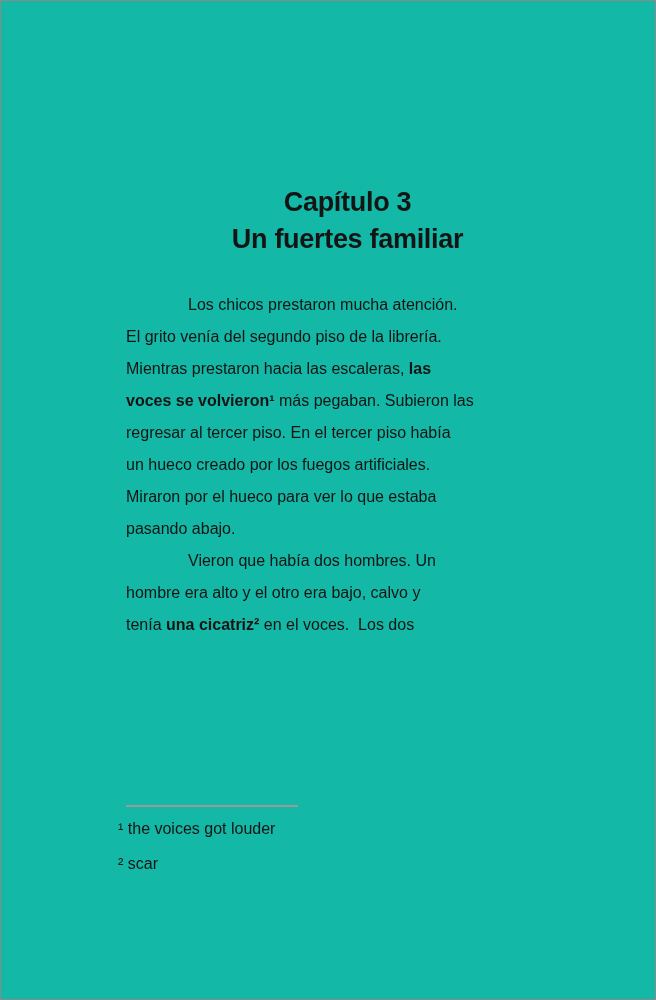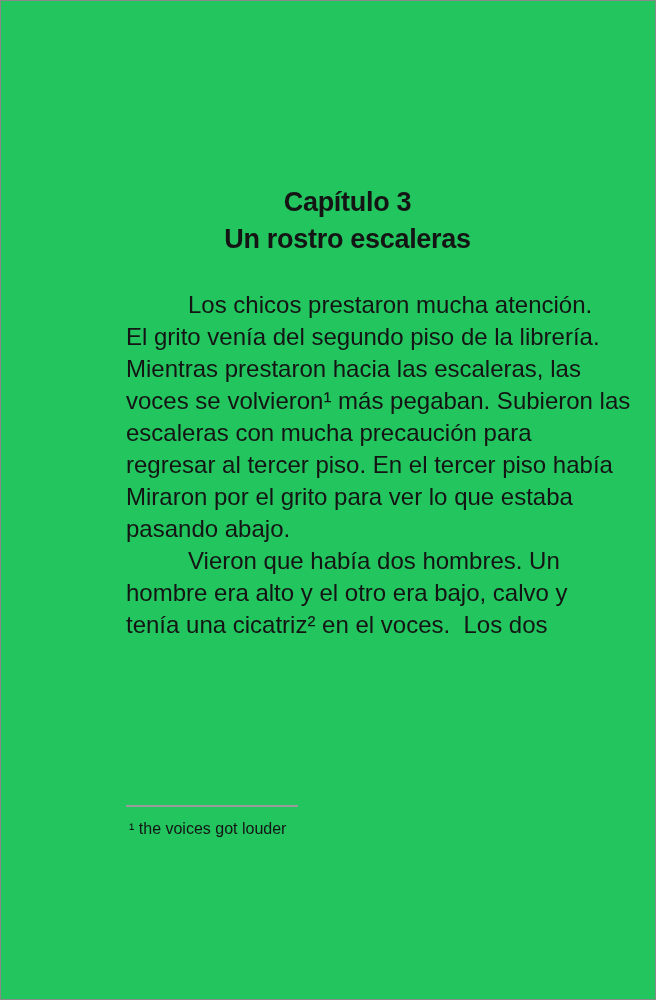--- a/index.html
+++ b/index.html
@@ -5,21 +5,21 @@
   html, body {
     margin: 0;
     padding: 0;
     background: #ffffff;
   }
   .page {
     position: relative;
     width: 656px;
     height: 1000px;
     box-sizing: border-box;
-    background: #22c55e;
+    background: #14b8a6;
     border: 1px solid var(--border, #8a8a8a);
     font-family: "Liberation Sans", sans-serif;
     color: var(--text, #141414);
     overflow: hidden;
   }
   .chapter-heading {
     position: absolute;
     top: 183px;
     left: 125px;
     width: 443px;
@@ -27,80 +27,81 @@
     font-size: 27px;
     font-weight: 700;
     line-height: 37px;
     letter-spacing: -0.3px;
   }
   .body-text {
     position: absolute;
     top: 288px;
     left: 125px;
     width: 460px;
-    font-size: 24px;
+    font-size: 16px;
     line-height: 32px;
   }
   .line {
     white-space: pre;   
     height: 32px;
   }
   .line.indent {
     padding-left: 62px;
   }
   .bold {
-    font-weight: 400;
+    font-weight: 700;
   }
   .footnote-rule {
     position: absolute;
     top: 804px;
     left: 125px;
     width: 172px;
     height: 2px;
     background: var(--rule, #9a9a9a);
   }
   .footnotes {
     position: absolute;
     top: 818px;
-    left: 128px;
+    left: 117px;
     font-size: 16px;
   }
   .footnote {
     line-height: 20px;
     margin-bottom: 15px;
     white-space: pre;
   }
 </style>
 </head>
 <body>
 
 <div class="page">
 
   <header class="chapter-heading">
     <div>Capítulo 3</div>
-    <div>Un rostro escaleras</div>
+    <div>Un fuertes familiar</div>
   </header>
 
   <main class="body-text">
       <div>
         <div class="line indent"><span>Los chicos prestaron mucha atención.</span></div>
         <div class="line"><span>El grito venía del segundo piso de la librería.</span></div>
         <div class="line"><span>Mientras prestaron hacia las escaleras, </span><span class="bold">las</span></div>
         <div class="line"><span class="bold">voces se volvieron¹</span><span> más pegaban. Subieron las</span></div>
-        <div class="line"><span>escaleras con mucha precaución para</span></div>
         <div class="line"><span>regresar al tercer piso. En el tercer piso había</span></div>
-        <div class="line"><span>Miraron por el grito para ver lo que estaba</span></div>
+        <div class="line"><span>un hueco creado por los fuegos artificiales.</span></div>
+        <div class="line"><span>Miraron por el hueco para ver lo que estaba</span></div>
         <div class="line"><span>pasando abajo.</span></div>
       </div>
       <div>
         <div class="line indent"><span>Vieron que había dos hombres. Un</span></div>
         <div class="line"><span>hombre era alto y el otro era bajo, calvo y</span></div>
         <div class="line"><span>tenía </span><span class="bold">una cicatriz²</span><span> en el voces.  Los dos</span></div>
       </div>
     </main>
 
   <div class="footnote-rule"></div>
 
   <div class="footnotes">
       <div class="footnote"><span>¹ </span><span>the voices got louder</span></div>
+      <div class="footnote"><span>² </span><span>scar</span></div>
     </div>
 
 </div>
 
 </body></html>

